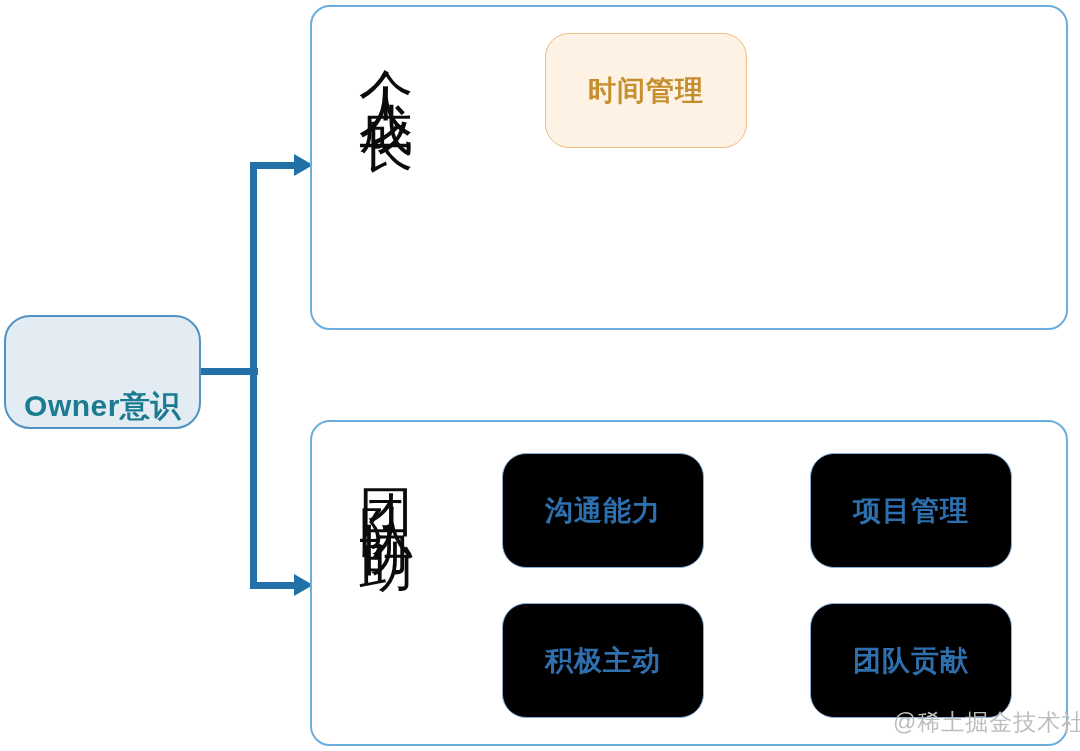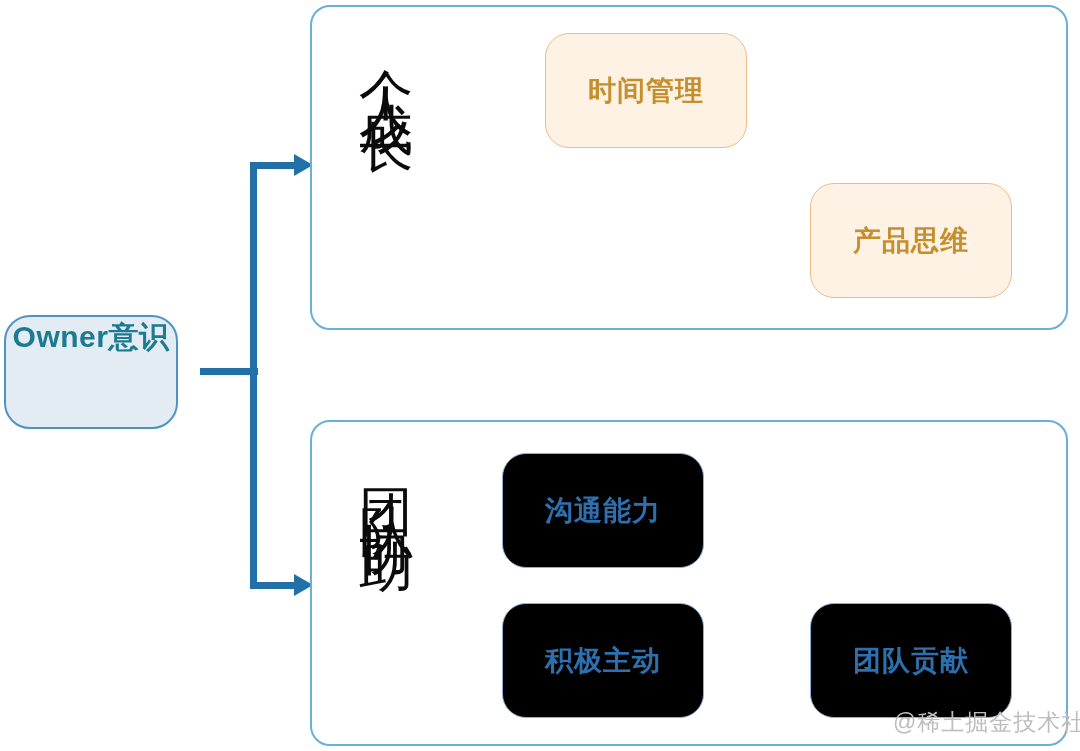--- a/index.html
+++ b/index.html
@@ -12,25 +12,25 @@
     width: 1080px;
     height: 751px;
     background: #ffffff;
     overflow: hidden;
   }
 
   
   .root-node {
     position: absolute;
     left: 4px; top: 315px;
-    width: 174px; height: 114px;
+    width: 197px; height: 114px;
     background: #e2ecf2;
     border: 2px solid #4f93c4;
     border-radius: 26px;
-    display: flex; align-items: flex-start; justify-content: center;
+    display: flex; align-items: flex-end; justify-content: center;
   }
   .root-node .label {
     color: #1b7b90;
     font-size: 30px;
     font-weight: 600;
     letter-spacing: 0.5px;
   }
 
   
   .conn { position: absolute; background: #2171a8; }
@@ -124,23 +124,23 @@
   <div class="conn conn-arrow-bottom-shaft"></div>
   <div class="arrow-head arrow-head-bottom"></div>
 
   <div class="root-node">
     <span class="label">Owner意识</span>
   </div>
 
   <div class="branch branch-top"></div>
   <div class="branch-title branch-title-top">个人成长</div>
   <div class="node node-orange pos-o1">时间管理</div>
-  <div class="node node-orange pos-o4">产品思维</div>
 
   <div class="branch branch-bottom"></div>
   <div class="branch-title branch-title-bottom">团队协助</div>
   <div class="node node-blue pos-b1">沟通能力</div>
+  <div class="node node-blue pos-b2">项目管理</div>
   <div class="node node-blue pos-b3">积极主动</div>
   <div class="node node-blue pos-b4">团队贡献</div>
 
   <div class="watermark">@稀土掘金技术社区</div>
 
 </div>
 
 </body></html>

